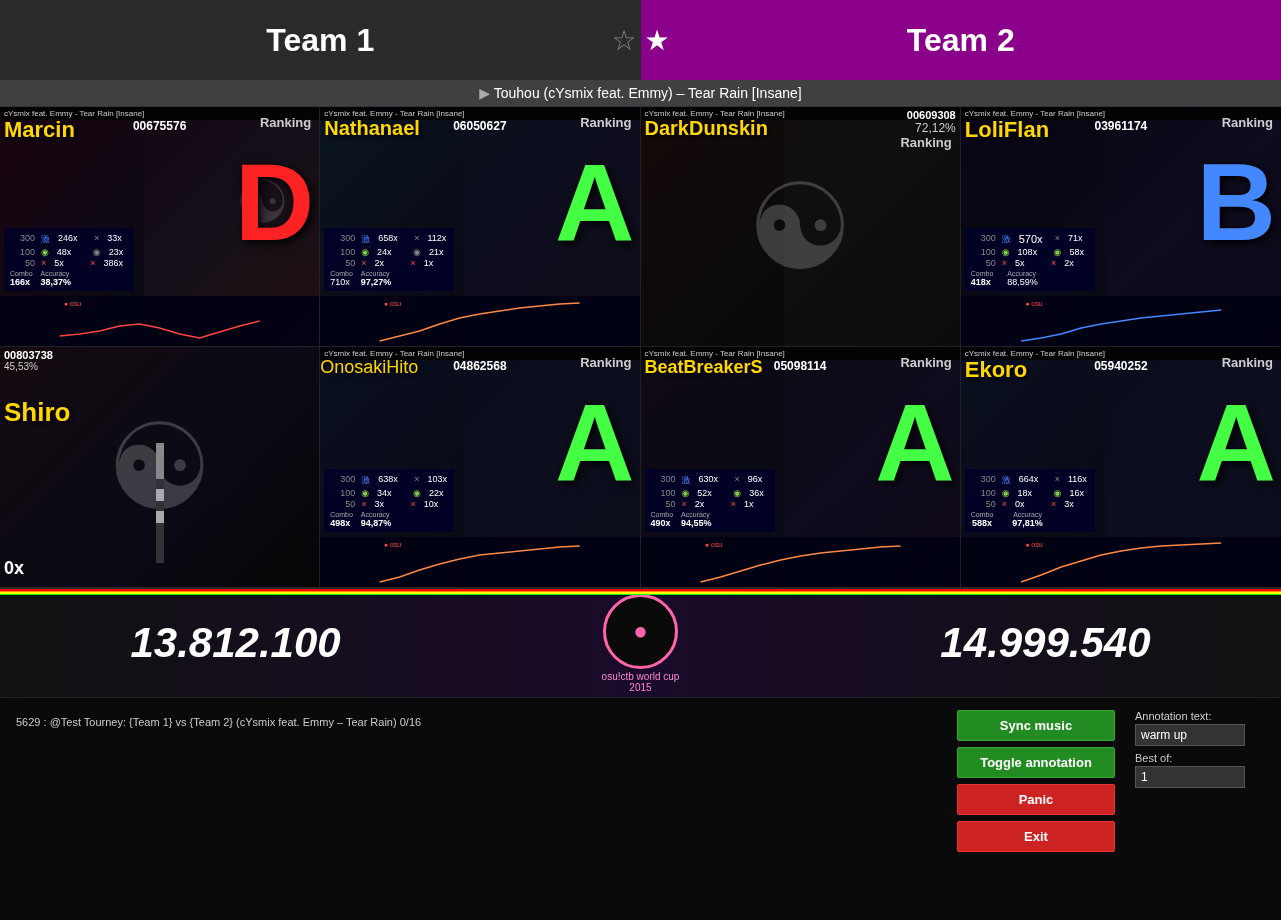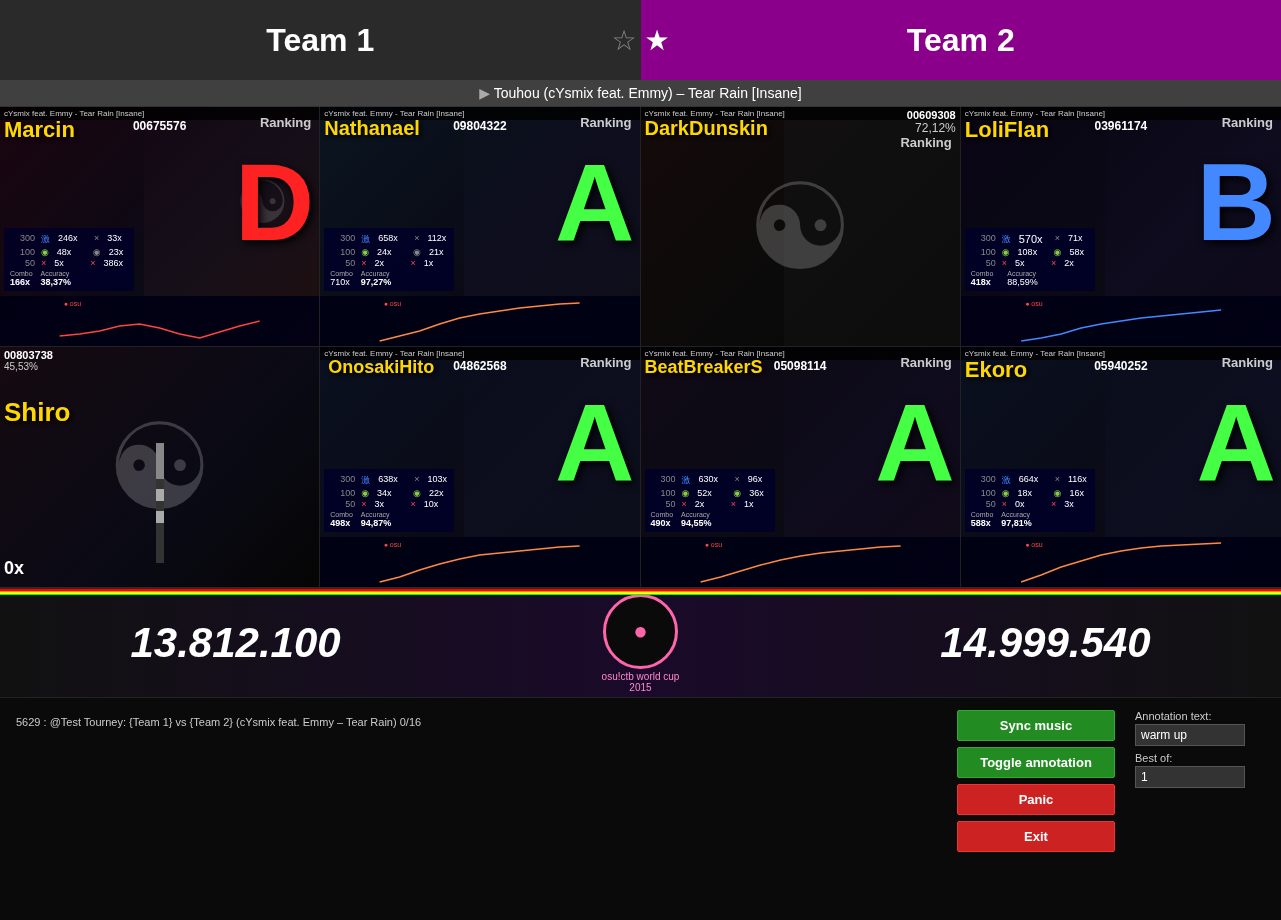--- a/index.html
+++ b/index.html
@@ -135,21 +135,21 @@
           <polyline points="0,40 20,38 40,35 60,30 80,28 100,32 120,38 140,42 160,36 180,30 200,25" fill="none" stroke="#ff4444" stroke-width="1.5"></polyline>
           <text x="4" y="10" fill="#ff4444" font-size="7">● osu</text>
         </svg>
       </div>
     </div>
 
     <div style="position:relative;overflow:hidden;background:linear-gradient(135deg,#0a1520 0%,#0a0a15 60%,#050505 100%);border-right:1px solid #222;border-bottom:1px solid #222;">
       <div style="position:absolute;right:0;bottom:0;width:55%;height:100%;background:linear-gradient(135deg,transparent 0%,rgba(80,80,180,0.12) 100%);z-index:0;"></div>
       <div style="position:absolute;top:0;left:0;right:0;background:rgba(0,0,0,0.8);color:#ccc;font-size:8px;padding:2px 4px;z-index:5;">cYsmix feat. Emmy - Tear Rain [Insane]</div>
       <div style="position:absolute;top:10px;left:4px;color:#FFD700;font-size:20px;font-weight:bold;text-shadow:2px 2px 4px #000;z-index:6;">Nathanael</div>
-      <div style="position:absolute;top:12px;left:0;right:0;text-align:center;color:white;font-size:12px;font-weight:bold;z-index:5;">09804322</div>
+      <div style="position:absolute;top:12px;left:0;right:0;text-align:center;color:white;font-size:12px;font-weight:bold;z-index:5;">06050627</div>
       <div style="position:absolute;bottom:55px;left:4px;background:rgba(0,0,40,0.85);padding:4px 6px;font-size:9px;color:white;z-index:10;min-width:130px;">
         <div class="hit-row">
           <span class="hit-key">300</span>
             <span style="color:#4488ff;font-size:9px;margin-right:2px;">激</span>
             <span style="color:white;font-size:9px;min-width:30px;">658x</span>
           <span style="color:#888;font-size:9px;margin-right:2px;">×</span>
             <span style="color:white;font-size:9px;">112x</span>
         </div>
         <div class="hit-row">
           <span class="hit-key">100</span>
@@ -257,21 +257,21 @@
       <div style="position:absolute;left:50%;top:40%;transform:translateX(-50%);width:8px;height:120px;background:#333;z-index:6;">
         <div style="width:100%;height:30%;background:#888;"></div>
         <div style="width:100%;height:10%;background:#aaa;margin-top:10px;"></div>
         <div style="width:100%;height:10%;background:#aaa;margin-top:10px;"></div>
       </div>
     </div>
 
     <div style="position:relative;overflow:hidden;background:linear-gradient(135deg,#0a1020 0%,#0a0a15 60%,#050505 100%);border-right:1px solid #222;">
       <div style="position:absolute;right:0;bottom:0;width:55%;height:100%;background:linear-gradient(135deg,transparent 0%,rgba(60,80,180,0.12) 100%);z-index:0;"></div>
       <div style="position:absolute;top:0;left:0;right:0;background:rgba(0,0,0,0.8);color:#ccc;font-size:8px;padding:2px 4px;z-index:5;">cYsmix feat. Emmy - Tear Rain [Insane]</div>
-      <div style="position:absolute;top:10px;left:8px;color:#FFD700;font-size:18px;font-weight:bold;text-shadow:2px 2px 4px #000;z-index:6;">OnosakiHito</div>
+      <div style="position:absolute;top:10px;left:0;color:#FFD700;font-size:18px;font-weight:normal;text-shadow:2px 2px 4px #000;z-index:6;">OnosakiHito</div>
       <div style="position:absolute;top:12px;left:0;right:0;text-align:center;color:white;font-size:12px;font-weight:bold;z-index:5;">04862568</div>
       <div style="position:absolute;bottom:55px;left:4px;background:rgba(0,0,40,0.85);padding:4px 6px;font-size:9px;color:white;z-index:10;min-width:130px;">
         <div class="hit-row">
           <span class="hit-key">300</span>
             <span style="color:#4488ff;font-size:9px;margin-right:2px;">激</span>
             <span style="color:white;font-size:9px;min-width:30px;">638x</span>
           <span style="color:#888;font-size:9px;margin-right:2px;">×</span>
             <span style="color:white;font-size:9px;">103x</span>
         </div>
         <div class="hit-row">
@@ -377,21 +377,21 @@
           <span style="color:#88cc44;font-size:9px;margin-right:2px;">◉</span>
             <span style="color:white;font-size:9px;">16x</span>
         </div>
         <div class="hit-row">
           <span class="hit-key">50</span>
             <span style="color:#ff4444;font-size:9px;margin-right:2px;">×</span>
             <span style="color:white;font-size:9px;min-width:30px;">0x</span>
           <span style="color:#ff4444;font-size:9px;margin-right:2px;">×</span>
             <span style="color:white;font-size:9px;">3x</span>
         </div>
-        <div style="display:flex;gap:8px;margin-top:2px;">
+        <div style="display:flex;gap:19px;margin-top:2px;text-align:center;">
           <div>
               <div style="font-size:7px;color:#aaa;">Combo</div>
               <div style="font-size:9px;color:white;font-weight:bold;">588x</div>
             </div>
           <div>
               <div style="font-size:7px;color:#aaa;">Accuracy</div>
               <div style="font-size:9px;color:white;font-weight:bold;">97,81%</div>
             </div>
         </div>
       </div>

